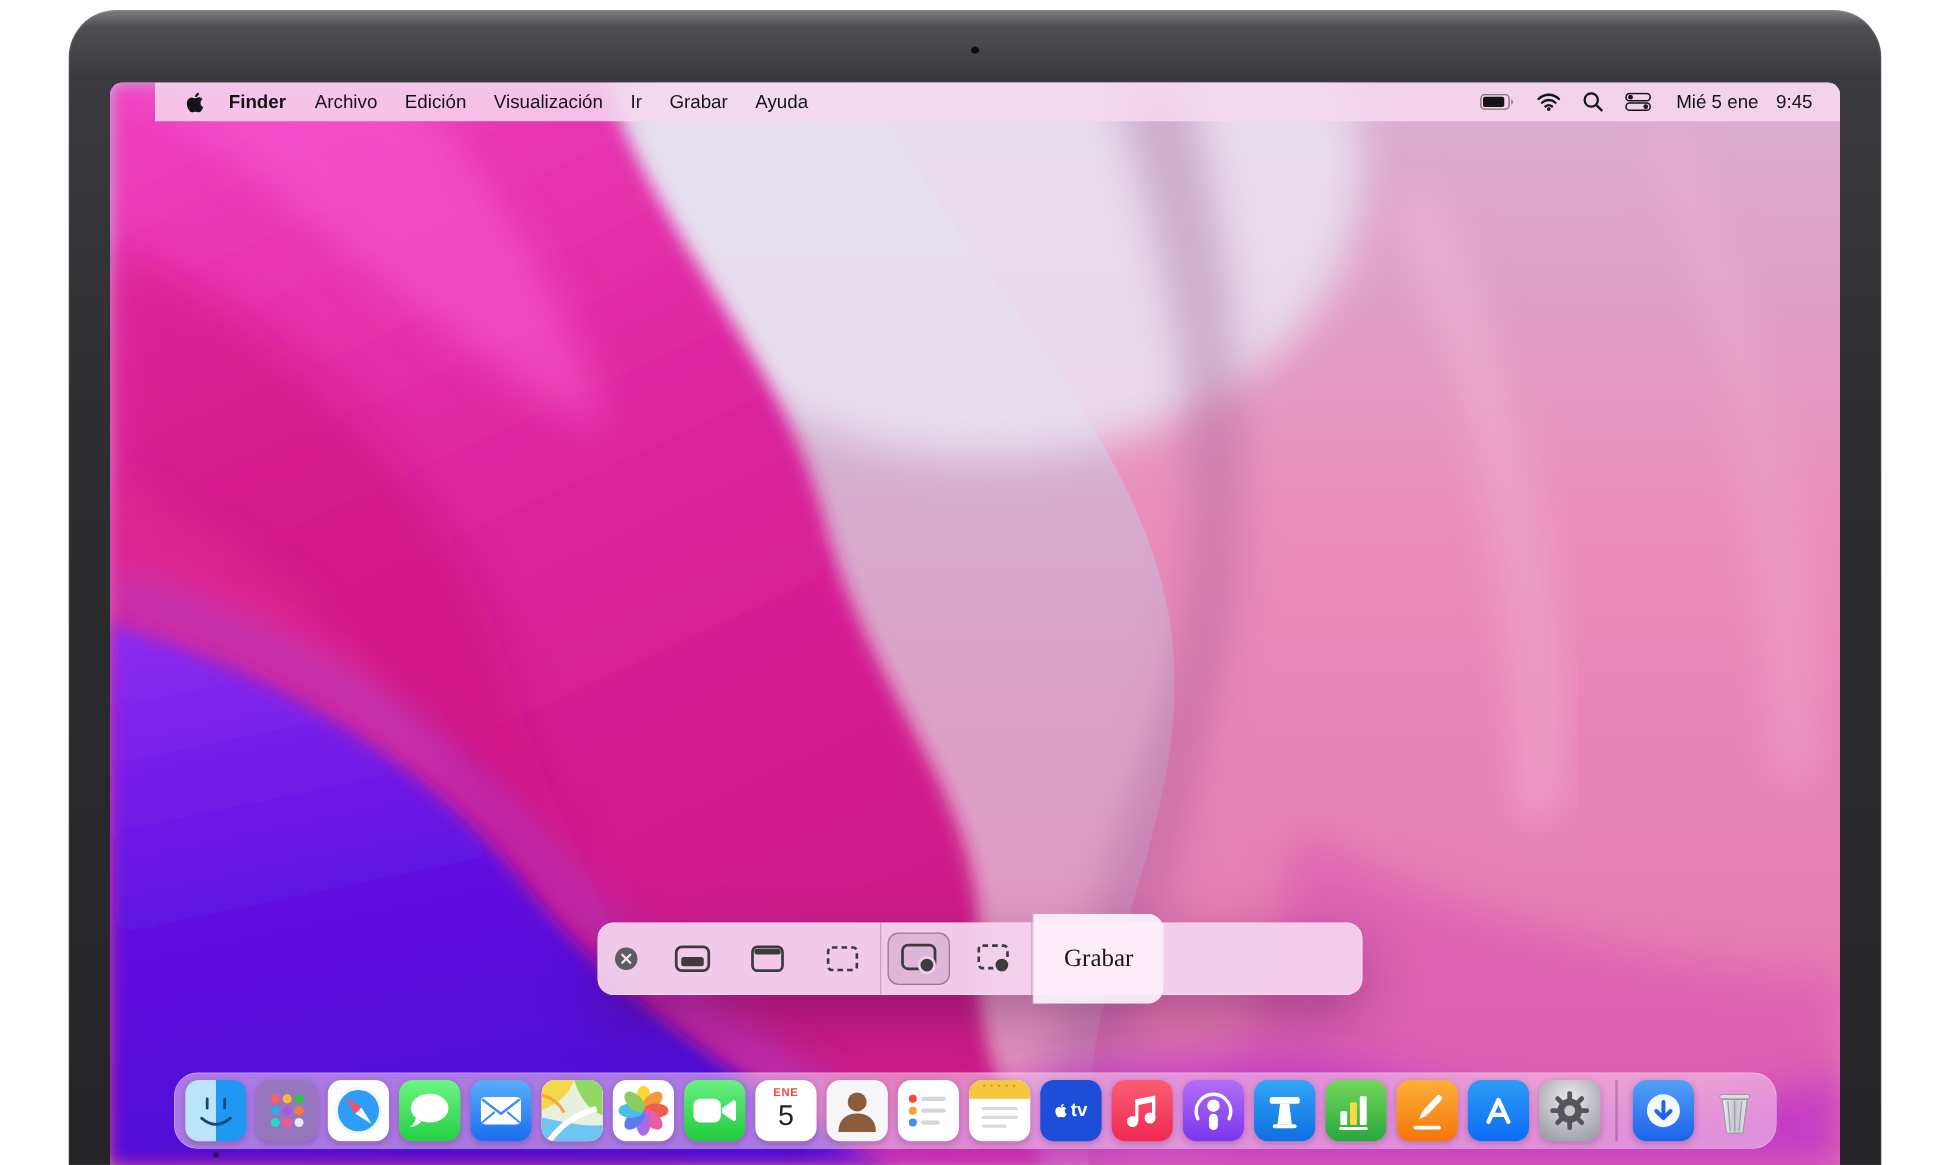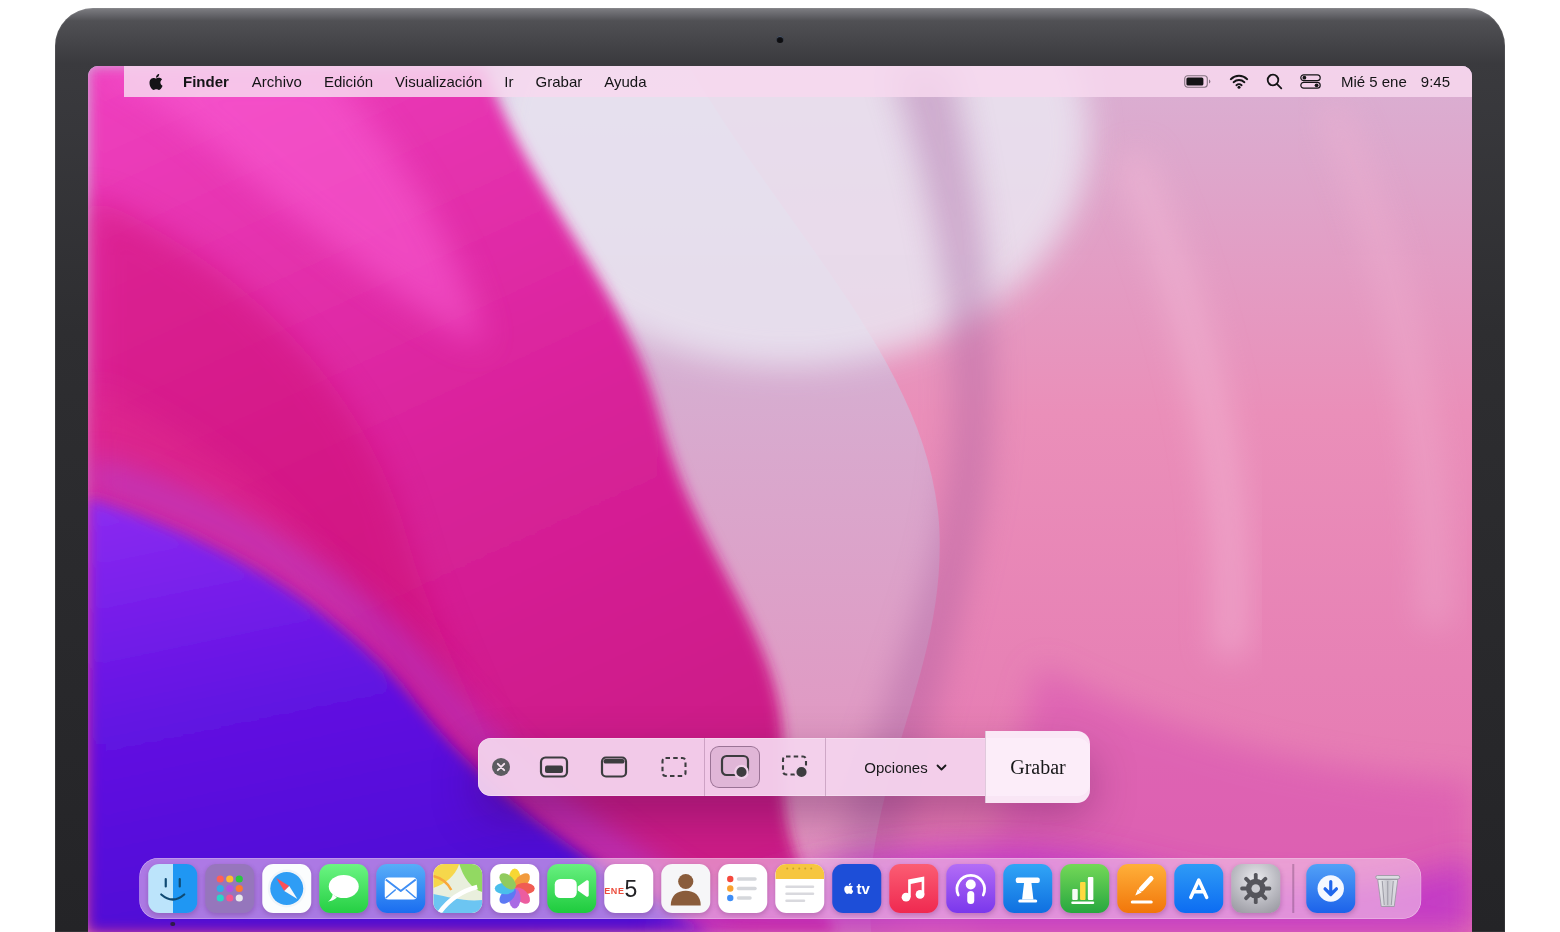--- a/index.html
+++ b/index.html
@@ -81,21 +81,21 @@
   .dock-dot{position:absolute;bottom:-7px;left:31px;width:4.5px;height:4.5px;border-radius:50%;background:rgba(35,30,40,0.8);}
 
   .finder{background:linear-gradient(90deg,#bce4fb 0 49.5%,#1f97f3 50.5% 100%);}
   .launchpad{background:rgba(125,115,140,0.45);}
   .safari{background:#fbfdfe;}
   .messages{background:linear-gradient(180deg,#6cf583,#25cf43);}
   .mail{background:linear-gradient(180deg,#58aef8,#1a6df0);}
   .maps{background:#e9efdd;}
   .photos{background:#ffffff;}
   .facetime{background:linear-gradient(180deg,#68f080,#1ecb3d);}
-  .cal{background:#ffffff;display:flex;flex-direction:row;align-items:center;}
+  .cal{background:#ffffff;display:flex;flex-direction:column;align-items:center;}
   .cal-month{margin-top:6px;font-size:9px;font-weight:700;color:#ec4d3d;letter-spacing:0.6px;line-height:1;}
   .cal-day{font-size:23px;font-weight:400;color:#232326;line-height:1.05;margin-top:1px;}
   .contacts{background:#f6f6f8;}
   .reminders{background:#ffffff;}
   .notes{background:#ffffff;}
   .tv{background:#1d4ed8;display:flex;align-items:center;justify-content:center;gap:2px;}
   .tv-label{font-size:15px;font-weight:700;color:#fff;line-height:1;}
   .music{background:linear-gradient(180deg,#fb5d73,#ef2950);}
   .podcasts{background:linear-gradient(180deg,#b36df6,#7a37ec);}
   .keynote{background:linear-gradient(180deg,#31a5f6,#0f6fe0);}
@@ -239,26 +239,20 @@
           <circle cx="21.5" cy="18" r="6.2" fill="#3c3c3f" stroke="#f0d0ea" stroke-width="2.2"></circle>
         </svg>
       </div>
       <div class="tb-btn">
         <svg width="30" height="26" viewBox="0 0 30 26">
           <rect x="3" y="2.5" width="23" height="18" rx="3" stroke="#3c3c3f" stroke-width="2.1" stroke-dasharray="4.5 3.2" fill="none"></rect>
           <circle cx="21.5" cy="18" r="6.2" fill="#3c3c3f" stroke="#f0d0ea" stroke-width="2.2"></circle>
         </svg>
       </div>
       <div class="tb-div"></div>
-      <div class="tb-options">
-        <span>Opciones</span>
-        <svg width="11" height="7" viewBox="0 0 11 7" fill="none" stroke="#18181a" stroke-width="1.8" stroke-linecap="round" stroke-linejoin="round">
-            <path d="M1.5 1.5 L5.5 5.5 L9.5 1.5"></path>
-          </svg>
-      </div>
       <div class="tb-record">
         <span>Grabar</span>
       </div>
     </div>
 
     <div class="dock">
       <div class="app finder">
         <svg viewBox="0 0 49 49" fill="none" stroke="#0f4a73" stroke-width="2.2" stroke-linecap="round">
           <path d="M17.5 15 v7.5 M31.5 15 v7.5"></path>
           <path d="M13 30.5 c7.5 6.5 15.5 6.5 23 0"></path>

